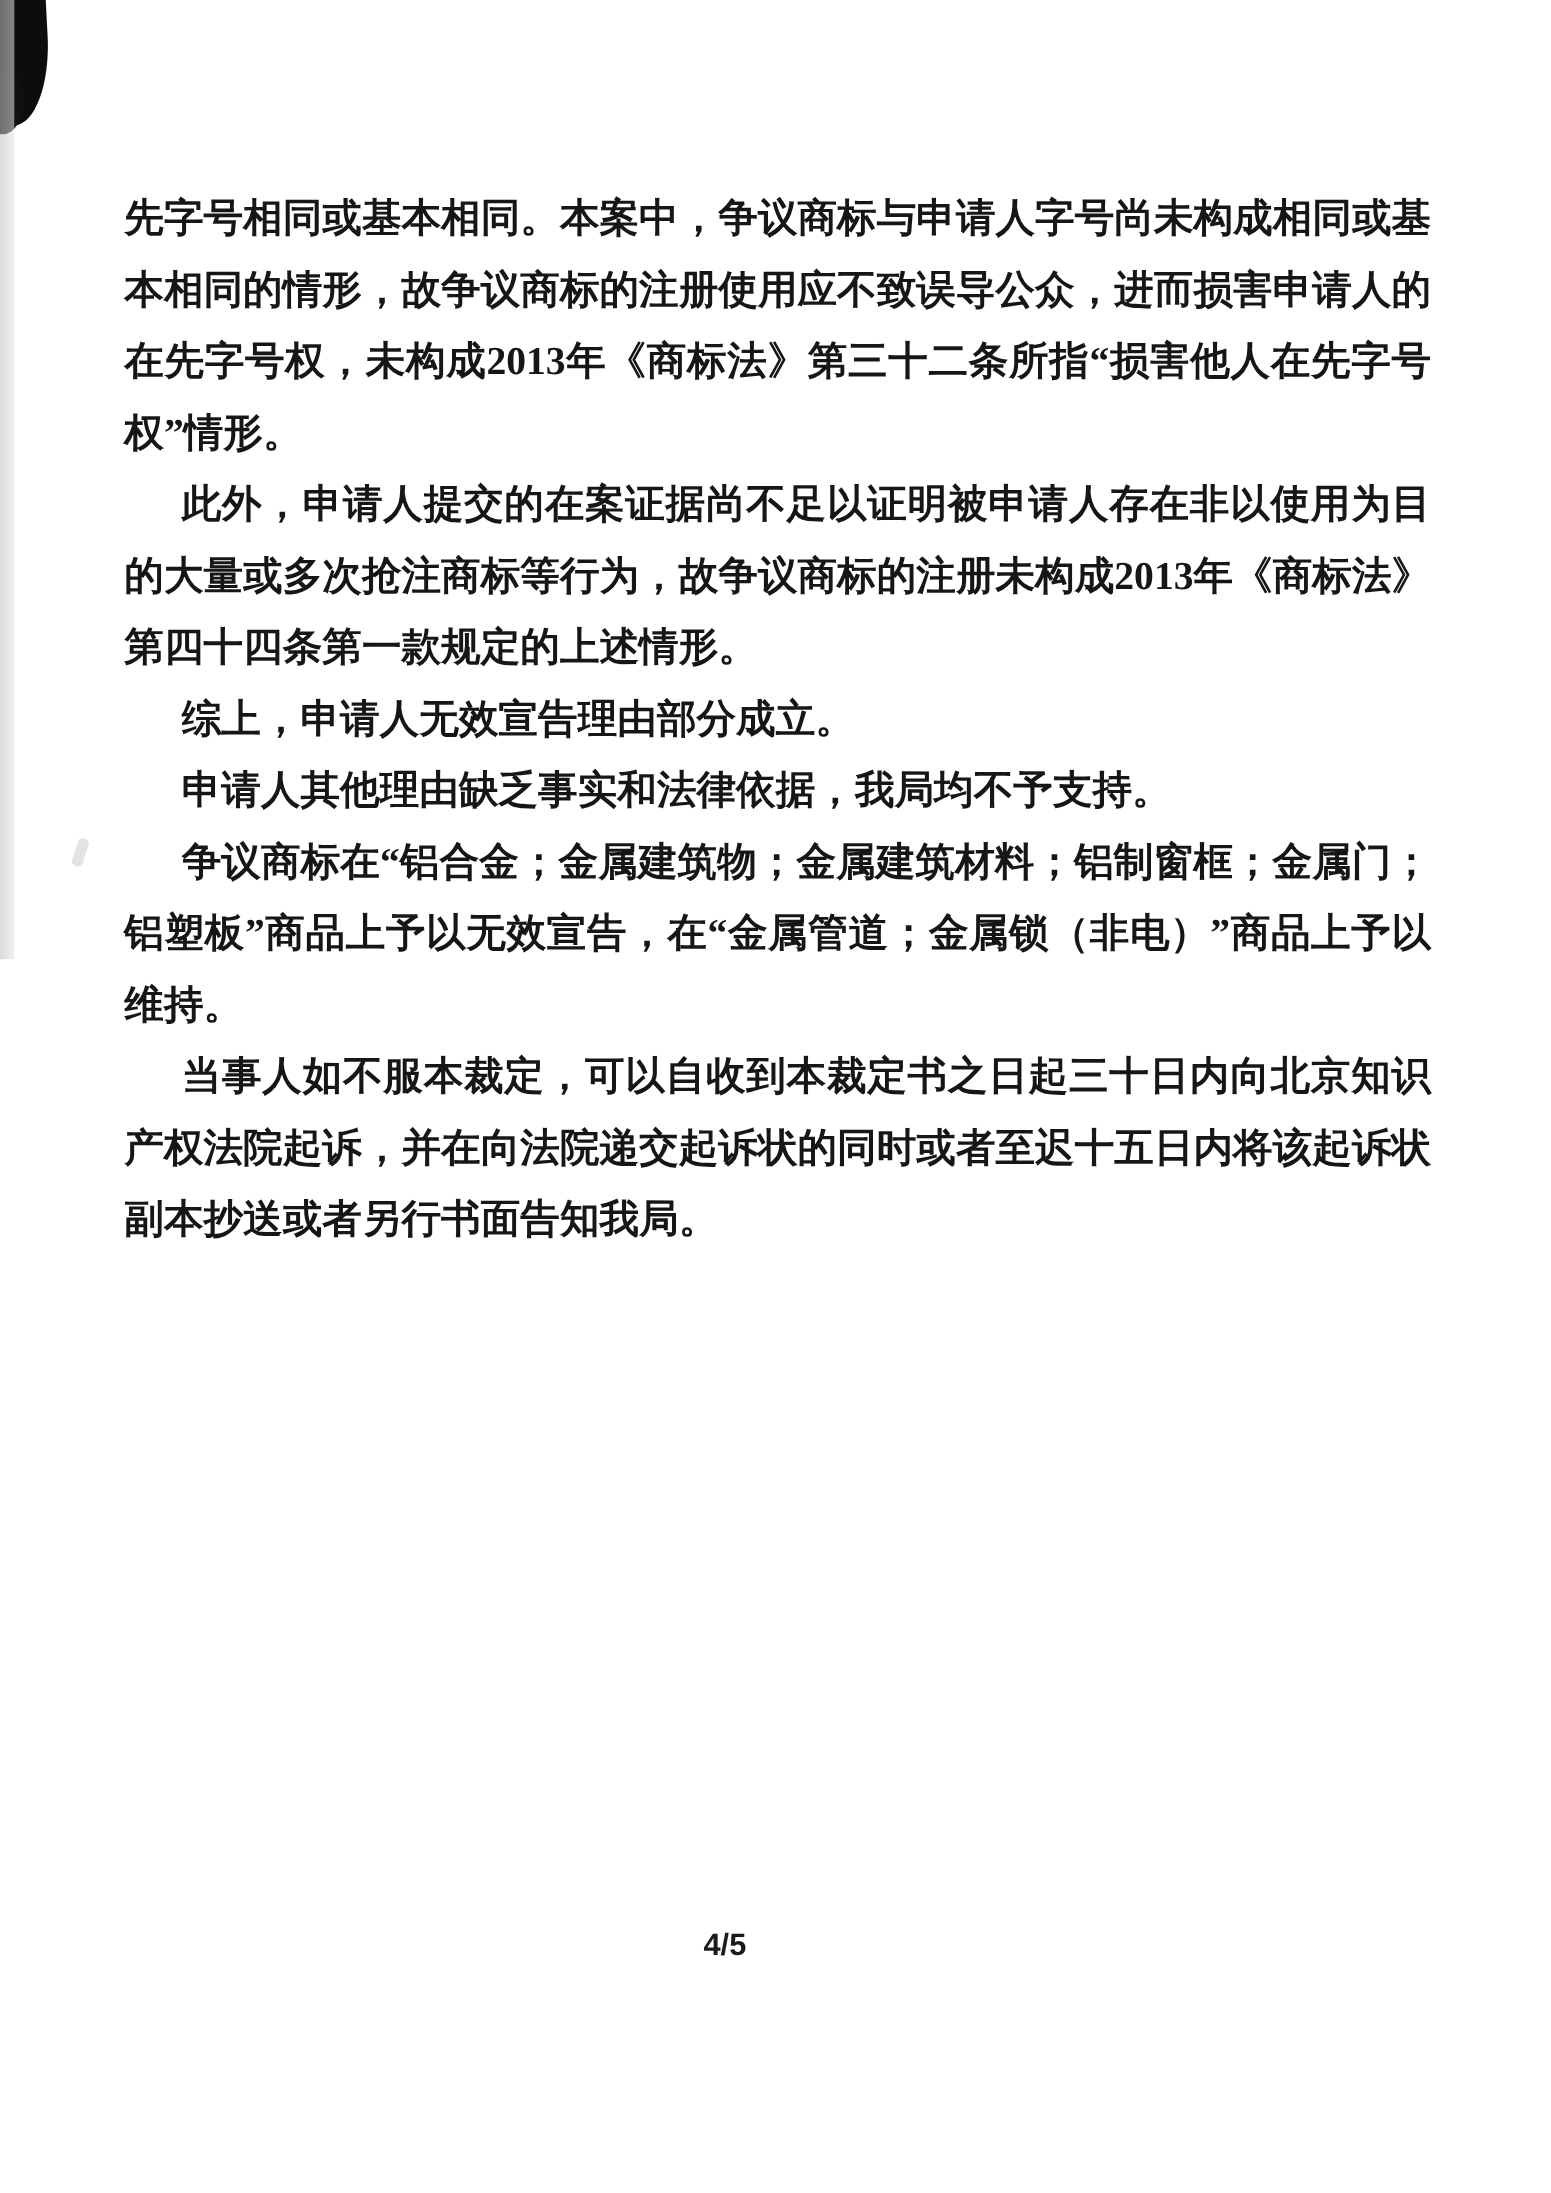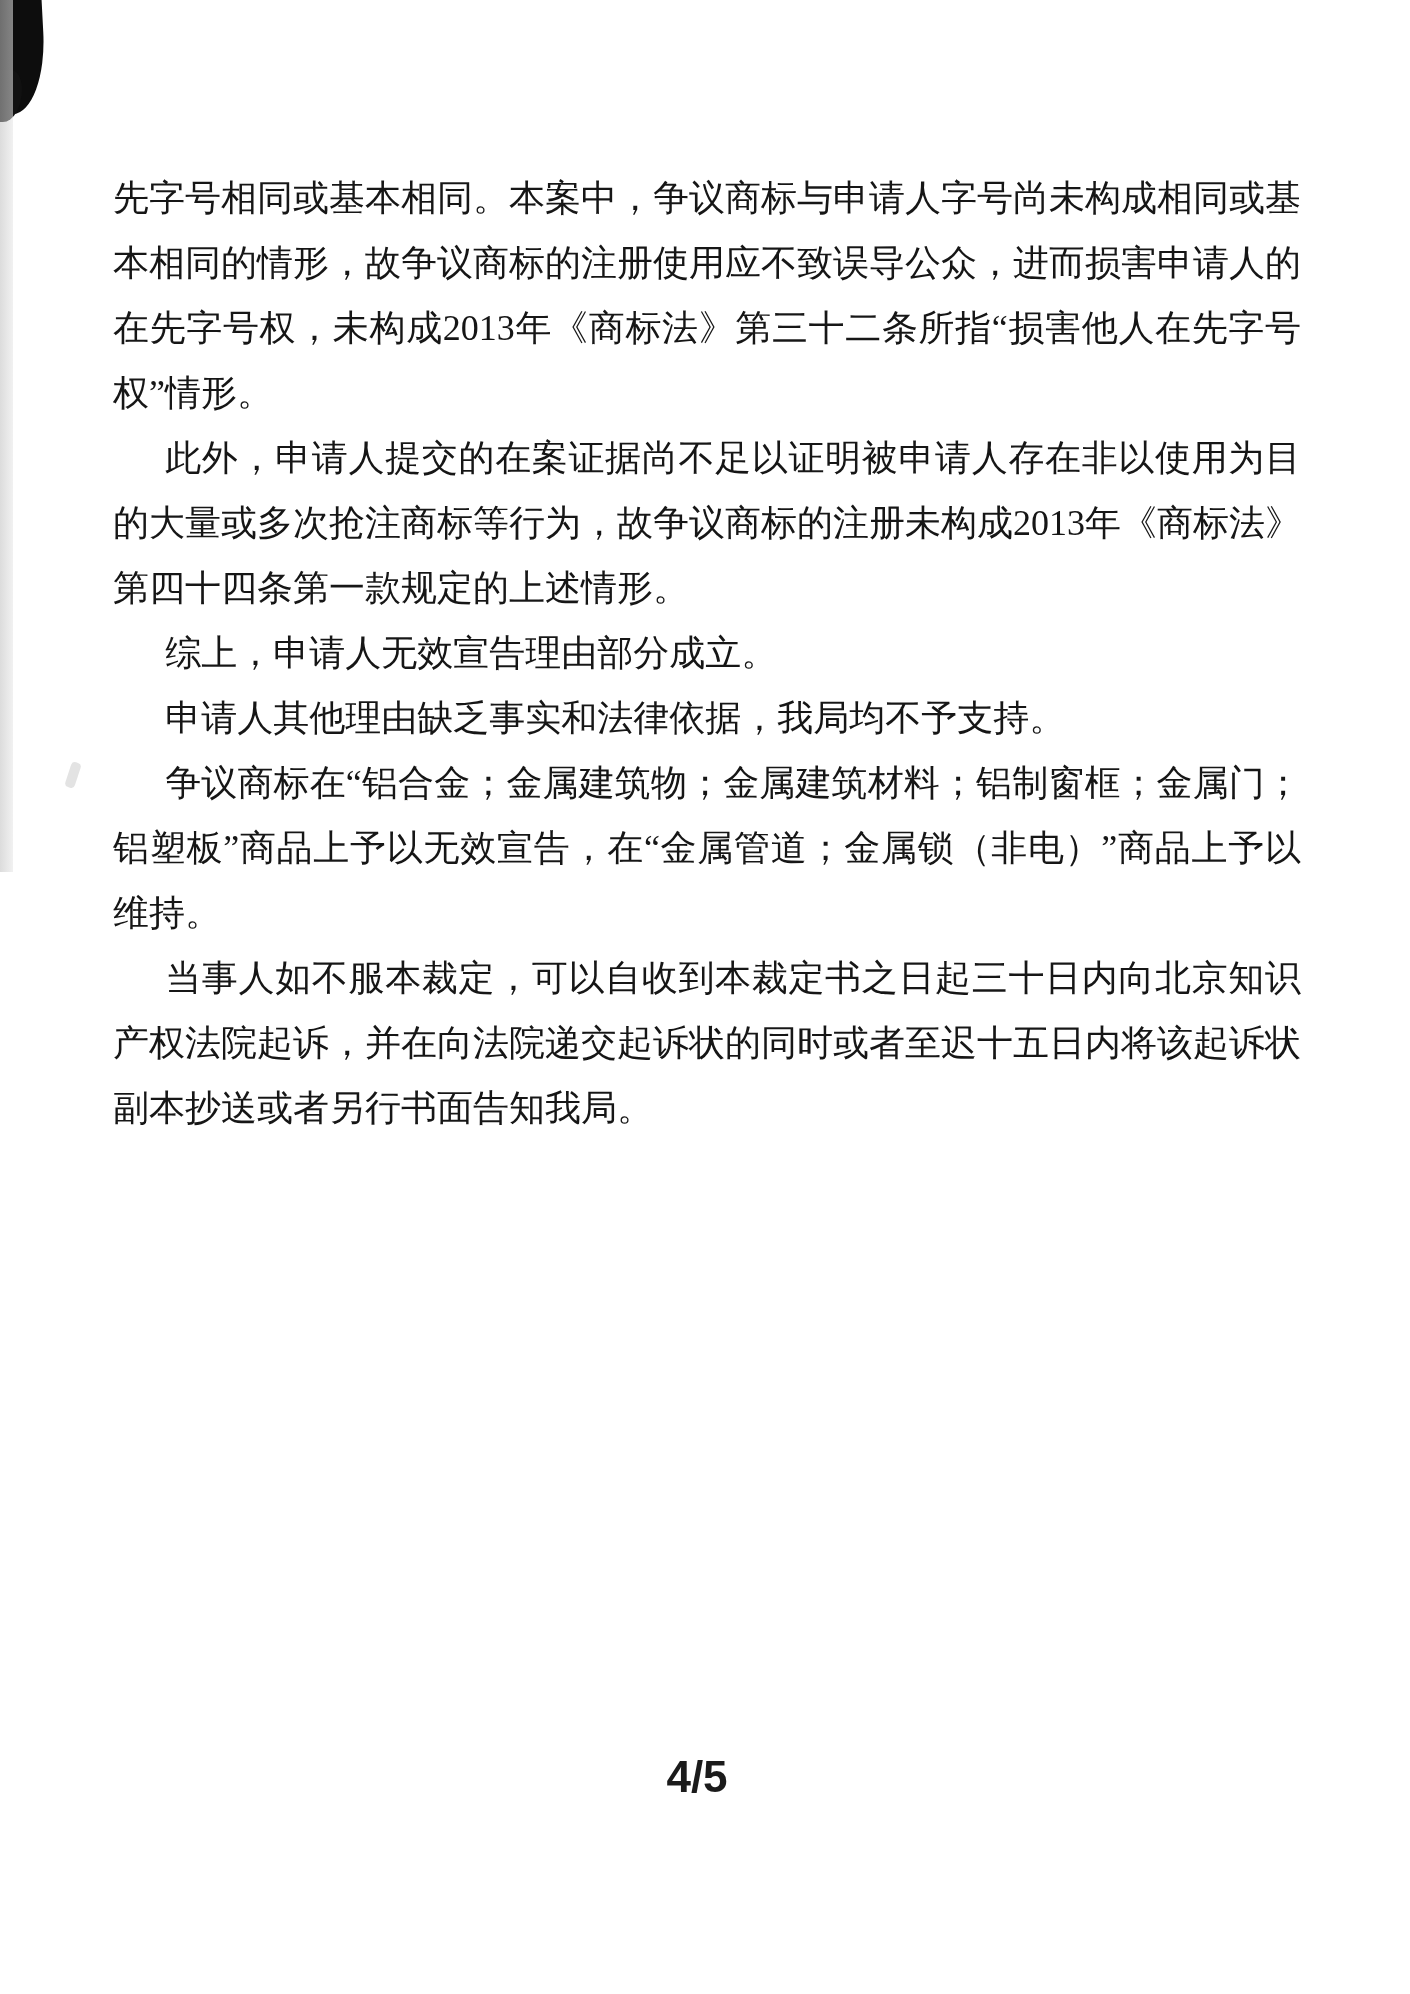--- a/index.html
+++ b/index.html
@@ -17,31 +17,32 @@
     position: absolute;
     left: 113px;
     top: 166px;
     width: 1188px;
     font-size: 36px;
     line-height: 65px;
     letter-spacing: 0px;
     color: #161616;
     text-align: justify;
     text-justify: inter-ideograph;
+    font-weight: bold;
   }
   .para { margin: 0; padding: 0; }
   .para.indent { text-indent: 1.45em; }
   .page-number {
     position: absolute;
     top: 1752px;
-    left: 697px;
+    left: 659px;
     transform: translateX(-50%);
     font-family: "Liberation Sans", "DejaVu Sans", sans-serif;
     font-weight: bold;
-    font-size: 44px;
+    font-size: 28px;
     color: #1b1b1b;
   }
   
   .artifact-corner-blob {
     position: absolute;
     left: -14px;
     top: -20px;
     width: 58px;
     height: 134px;
     background: #0d0d0d;

